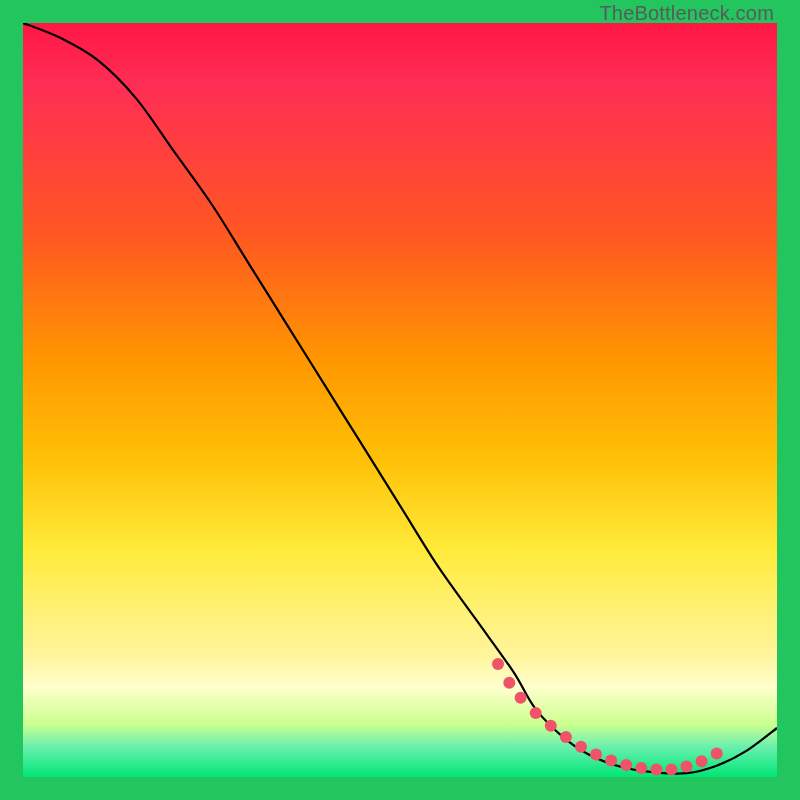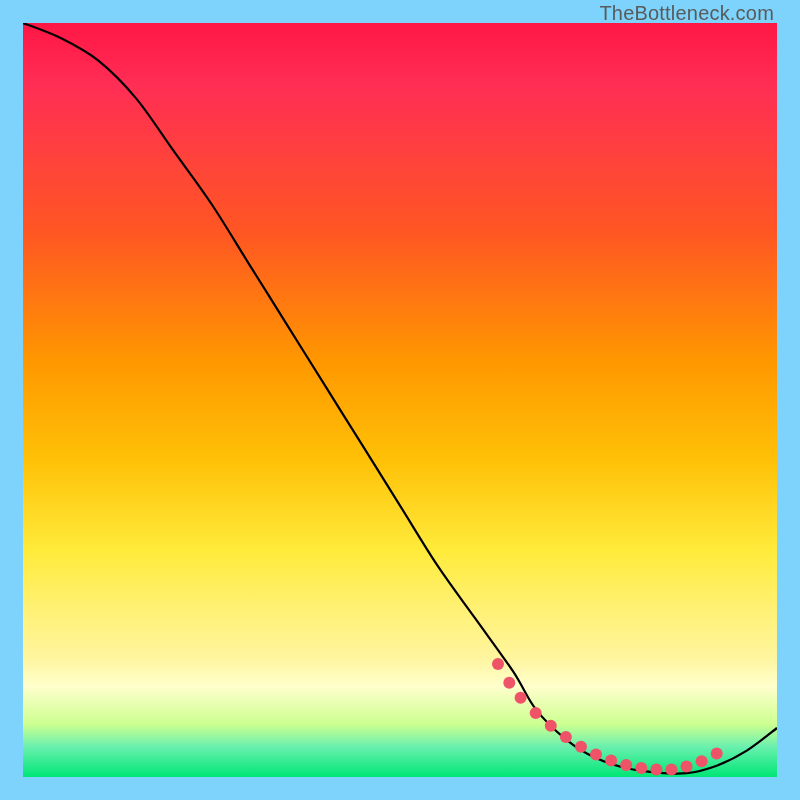--- a/index.html
+++ b/index.html
@@ -8,21 +8,21 @@
     width: 800px;
     height: 800px;
     background: #000;
     overflow: hidden;
     font-family: Arial, Helvetica, sans-serif;
   }
   .frame {
     position: relative;
     width: 800px;
     height: 800px;
-    background: #7dd3fc;
+    background: #22c55e;
   }
   .plot {
     position: absolute;
     left: 23px;
     top: 23px;
     width: 754px;
     height: 754px;
     
     background: linear-gradient(
       to bottom,

